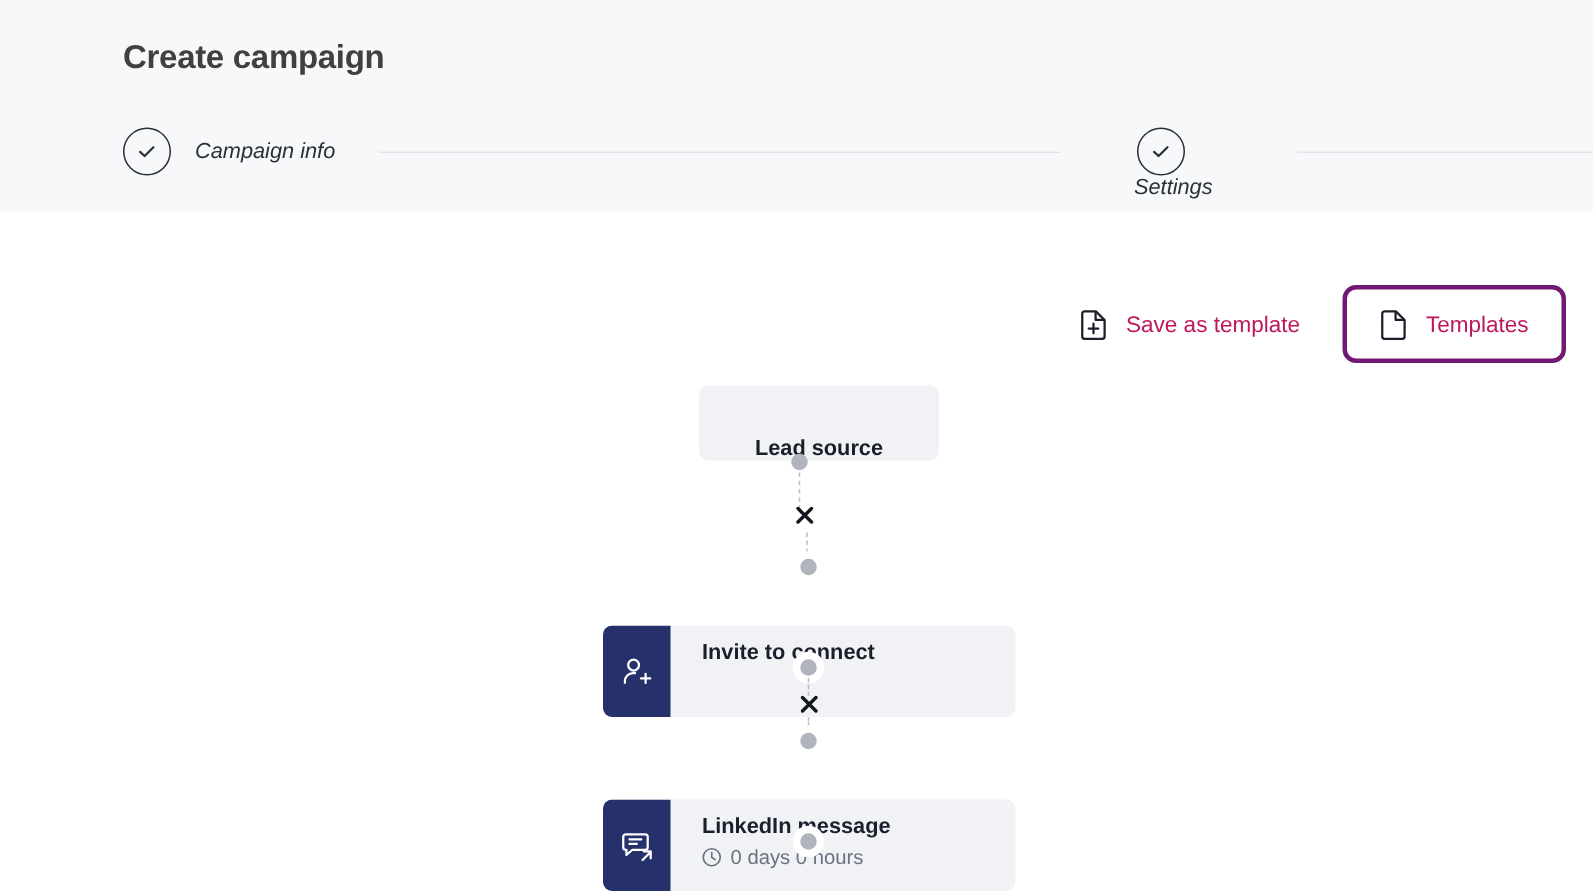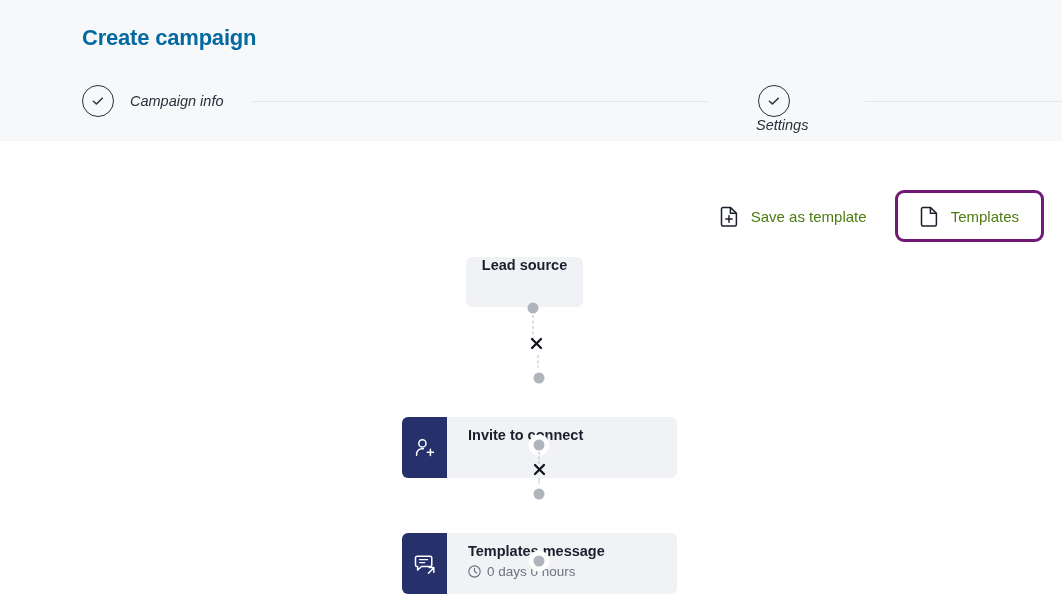--- a/index.html
+++ b/index.html
@@ -21,21 +21,21 @@
     width: 1062px;
     height: 141px;
     background: #f7f8fa;
   }
   .page-title {
     position: absolute;
     left: 82px; top: 25px;
     font-size: 22px;
     font-weight: 700;
     letter-spacing: -0.2px;
-    color: #0369a1;
+    color: #404040;
   }
 
   
   .stepper {
     position: absolute;
     left: 0; top: 85px;
     width: 1062px;
     height: 34px;
   }
   .step {
@@ -86,21 +86,21 @@
     display: flex;
     align-items: center;
     gap: 12px;
     height: 52px;
     padding: 0 20px;
     background: #ffffff;
     border: none;
     border-radius: 8px;
     font-family: "Liberation Sans", sans-serif;
     font-size: 15px;
-    color: #4d7c0f;
+    color: #be185d;
     cursor: pointer;
     white-space: nowrap;
     text-align: center;
   }
   .btn.focused {
     border: 3px solid #701a75;
     border-radius: 9px;
     padding: 0 22px;
   }
   .btn svg { display: block; flex: 0 0 auto; }
@@ -109,25 +109,25 @@
   .flow {
     position: absolute;
     left: 0; top: 150px;
     width: 1062px;
     height: 446px;
   }
 
   .node-lead {
     position: absolute;
     left: 466px; top: 107px;
-    width: 117px; height: 50px;
+    width: 160px; height: 50px;
     background: #f1f2f5;
     border-radius: 6px;
     display: flex;
-    align-items: flex-start;
+    align-items: flex-end;
     justify-content: center;
   }
   .node-lead .lead-label {
     font-size: 14.5px;
     font-weight: 700;
     color: #1b1f2b;
   }
 
   .node {
     position: absolute;
@@ -313,21 +313,21 @@
 
   <div class="node node-message">
     <div class="node-icon">
       <svg width="24" height="24" viewBox="0 0 24 24" fill="none">
         <path d="M4.1 4.2h13.1a1.6 1.6 0 0 1 1.6 1.6v7.1a1.6 1.6 0 0 1-1.6 1.6H8.6L4.6 18v-3.5h-.5a1.6 1.6 0 0 1-1.6-1.6V5.8a1.6 1.6 0 0 1 1.6-1.6z" stroke="#ffffff" stroke-width="1.5" stroke-linejoin="round"></path>
         <path d="M6.6 7.6h8M6.6 10.6h5" stroke="#ffffff" stroke-width="1.4" stroke-linecap="round"></path>
         <path d="M15.4 21.3l5.3-5.3M16.2 15.6h4.6v4.6" stroke="#ffffff" stroke-width="1.5" stroke-linecap="round" stroke-linejoin="round"></path>
       </svg>
     </div>
     <div class="node-body">
-      <div class="node-title">Templates message</div>
+      <div class="node-title">LinkedIn message</div>
       <div class="node-sub">
         <span>
           <svg width="13" height="13" viewBox="0 0 14 14" fill="none">
             <circle cx="7" cy="7" r="6.1" stroke="#6b7280" stroke-width="1.2"></circle>
             <path d="M7 3.6V7l2.4 1.7" stroke="#6b7280" stroke-width="1.2" stroke-linecap="round"></path>
           </svg>
         </span>
         <span>0 days 0 hours</span>
       </div>
     </div>

